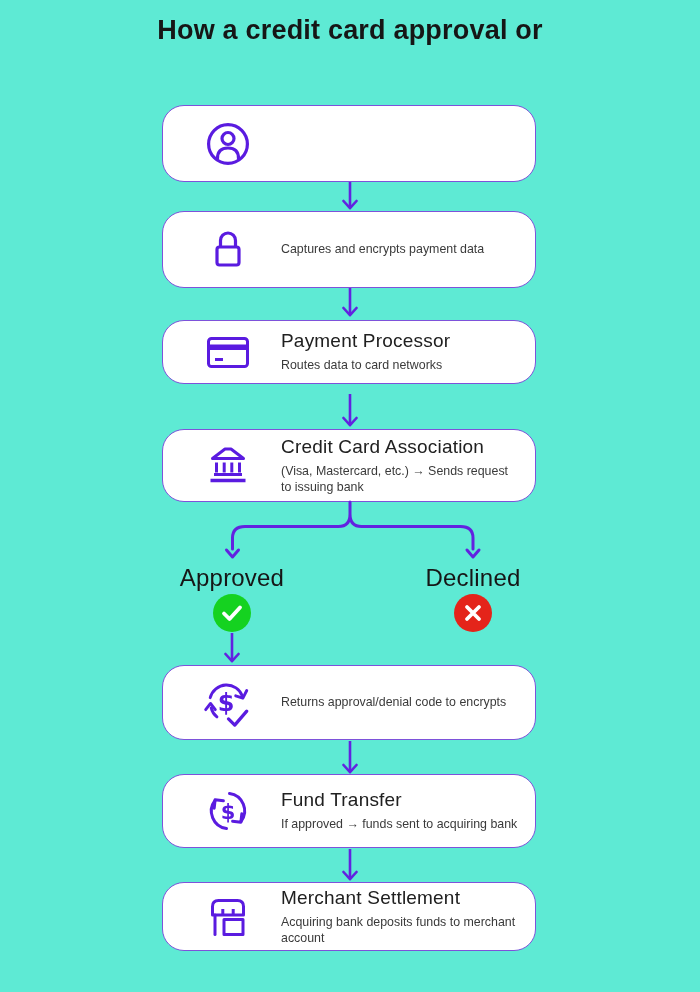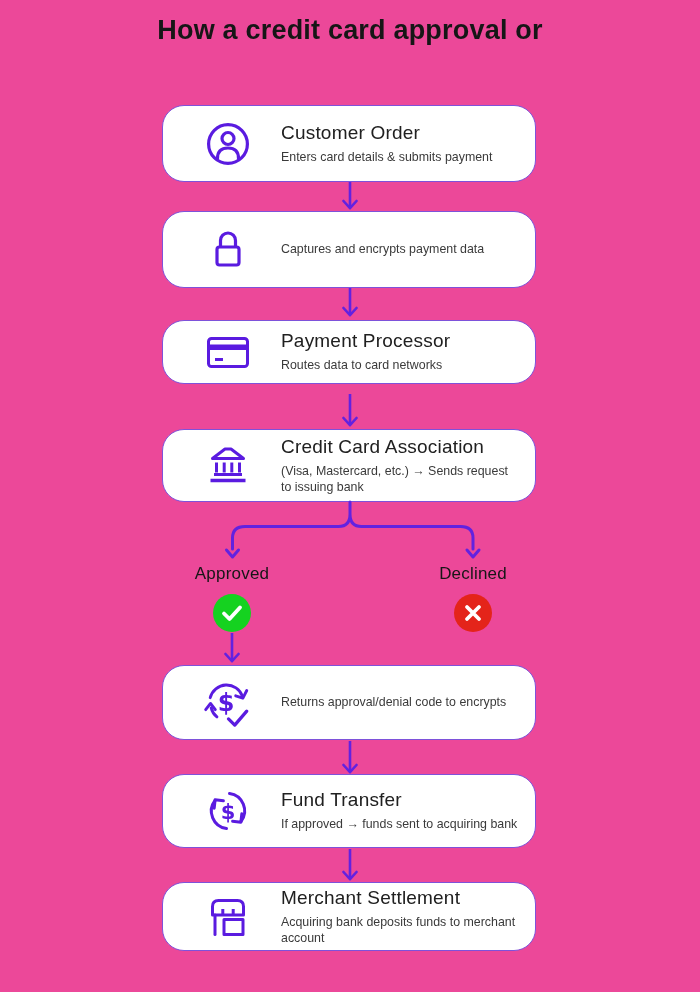--- a/index.html
+++ b/index.html
@@ -1,17 +1,17 @@
 <!DOCTYPE html>
 <html style="--accent: #5a1be0; --arrow: #6222e0; --box-border: #7e52da; --approved-green: #15d220; --declined-red: #e4241a; --title-text: #161616; --step-title-text: #202020; --step-subtitle-text: #3a3a3a;"><head>
 <meta charset="utf-8">
 <style>
   html,body{margin:0;padding:0;background:#ffffff;}
   .frame{
-    position:relative;width:700px;height:992px;margin:0 auto;background:#ec4899;
+    position:relative;width:700px;height:992px;margin:0 auto;background:#5eead4;
     font-family:"Liberation Sans","DejaVu Sans",sans-serif;overflow:hidden;
   }
   .page-title{
     position:absolute;top:10px;left:0;width:700px;text-align:center;
     font-size:27px;line-height:41px;font-weight:700;color:var(--title-text);
     letter-spacing:.2px;
   }
   .step{
     position:absolute;left:162px;width:374px;box-sizing:border-box;
     background:#ffffff;border:1.5px solid var(--box-border);border-radius:22px;
@@ -27,21 +27,21 @@
     letter-spacing:.2px;margin-bottom:5px;
   }
   .step-sub{
     font-size:12.4px;line-height:16.5px;color:var(--step-subtitle-text);
     max-width:243px;
   }
   .flow-arrow{position:absolute;color:var(--arrow);}
   .branch{position:absolute;left:150px;top:500px;color:var(--arrow);}
   .outcome-label{
     position:absolute;width:160px;text-align:center;
-    font-size:17px;color:var(--title-text);letter-spacing:.2px;
+    font-size:24px;color:var(--title-text);letter-spacing:.2px;
   }
   .outcome-circle{
     position:absolute;width:38px;height:38px;border-radius:50%;
     display:flex;align-items:center;justify-content:center;
   }
   .outcome-circle.green{background:var(--approved-green);}
   .outcome-circle.red{background:var(--declined-red);}
   svg{display:block;}
 </style>
 </head>
@@ -53,24 +53,20 @@
     <div>How a credit card approval or</div>
   </div>
 
   <div class="step" style="top:105px;height:77px">
     <div class="icon">
       <svg width="48" height="48" viewBox="0 0 48 48" fill="none" stroke="currentColor" stroke-width="3.2">
         <circle cx="24" cy="24" r="19.4"></circle>
         <circle cx="24" cy="18.5" r="6"></circle>
         <path d="M13.5 38.5 C13.5 30.5 18 28 24 28 C30 28 34.5 30.5 34.5 38.5" stroke-linecap="round"></path>
       </svg>
-    </div>
-    <div class="txt">
-      <div class="step-title">Customer Order</div>
-      <div class="step-sub">Enters card details &amp; submits payment</div>
     </div>
   </div>
 
   <svg class="flow-arrow" style="left:341px;top:182px" width="18" height="28">
     <line x1="9" y1="0" x2="9" y2="25" stroke="currentColor" stroke-width="2.6"></line>
     <polyline points="2.5,19 9,26.2 15.5,19" fill="none" stroke="currentColor" stroke-width="2.6" stroke-linecap="round" stroke-linejoin="round"></polyline>
   </svg>
 
   <div class="step" style="top:211px;height:77px">
     <div class="icon">

